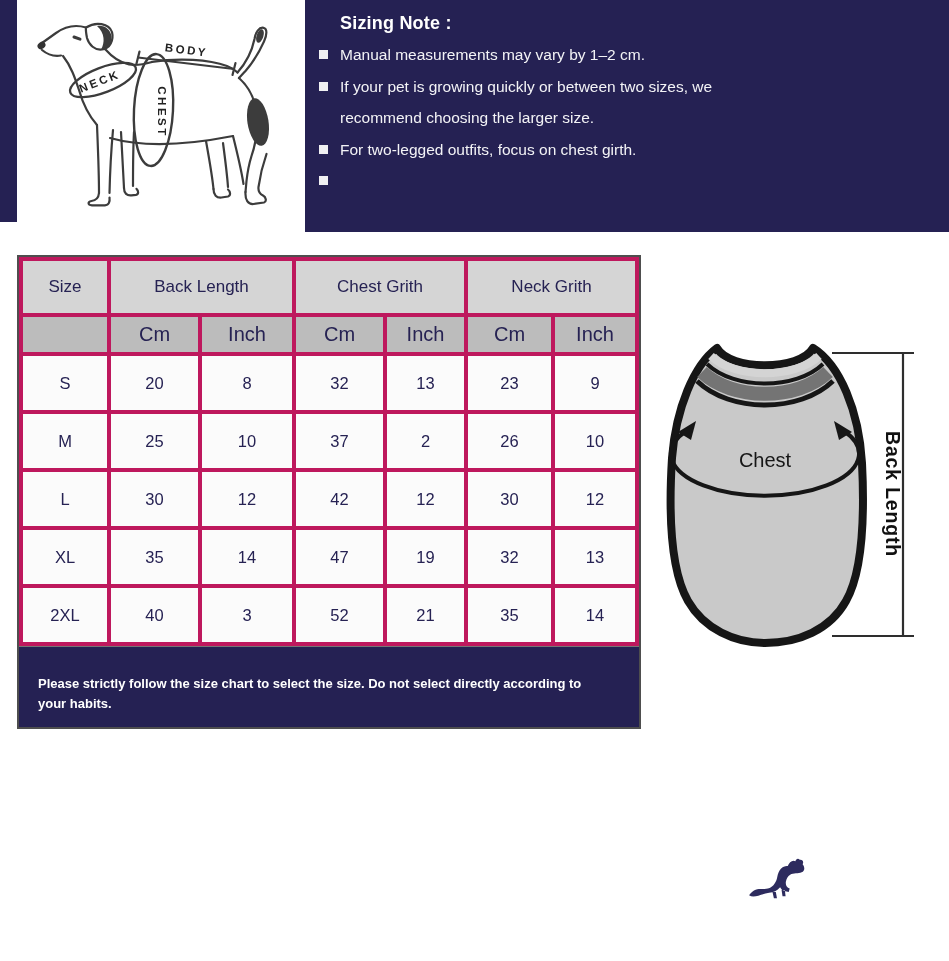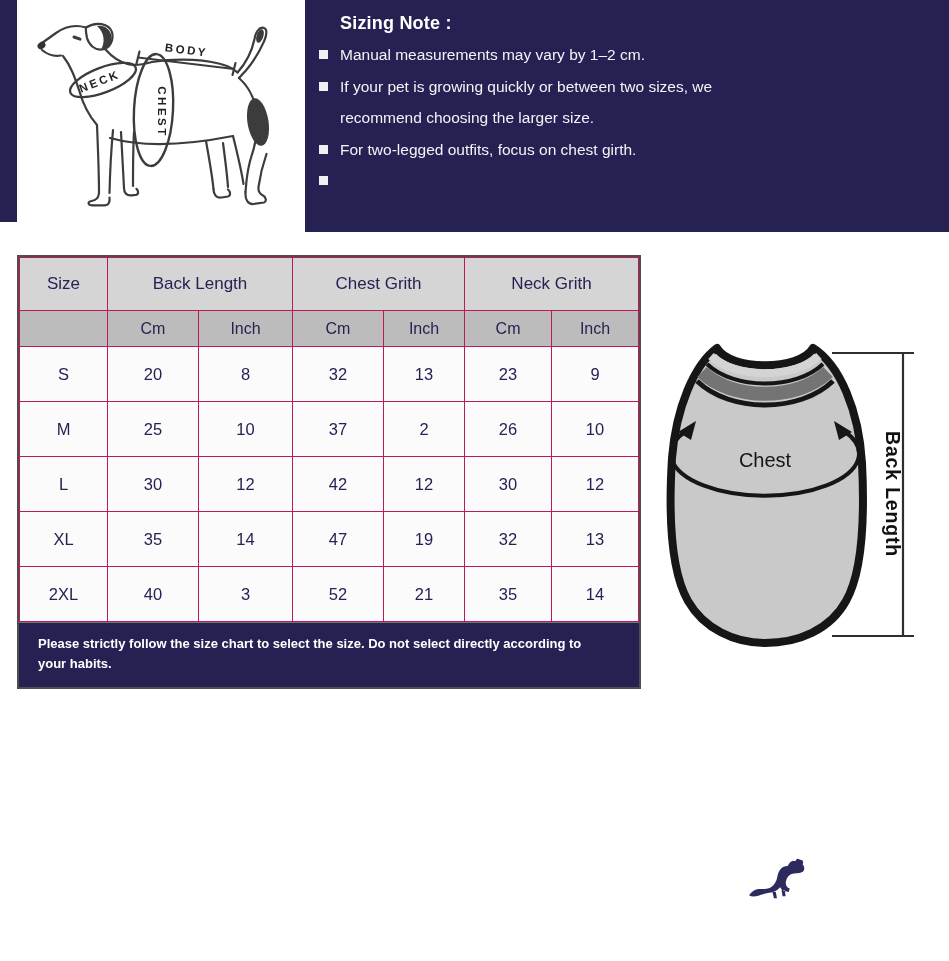--- a/index.html
+++ b/index.html
@@ -18,27 +18,27 @@
               color:#f3f3f6;box-sizing:border-box;padding:13px 28px 0 14px;}
   .note-title{font-size:18px;font-weight:700;letter-spacing:.2px;margin:0 0 5px 21px;color:#ffffff;}
   .note-list{list-style:none;margin:0;padding:0;}
   .note-list li{display:flex;align-items:flex-start;line-height:31.5px;font-size:15.5px;font-weight:500;}
   .bullet-sq{flex:none;width:9px;height:9px;background:#f0f0f2;margin:11px 12px 0 0;}
   .bullet-text{white-space:pre-line;}
 
   
   .table-wrap{position:absolute;left:17px;top:255px;width:620px;border:2px solid #4e4e4e;background:#fbfbfb;}
   table.size-table{width:100%;border-collapse:collapse;table-layout:fixed;}
-  .size-table th,.size-table td{border:1px solid #be185d;text-align:center;color:#262253;
+  .size-table th,.size-table td{border:4px solid #be185d;text-align:center;color:#262253;
       font-family:"Liberation Sans",sans-serif;}
   .size-table thead tr.main th{height:50px;background:#d5d5d5;font-size:17px;font-weight:500;}
-  .size-table thead tr.units th{height:33px;background:#bcbcbc;font-size:16px;font-weight:500;}
+  .size-table thead tr.units th{height:33px;background:#bcbcbc;font-size:20px;font-weight:500;}
   .size-table tbody td{height:52px;background:#fbfbfb;font-size:16.5px;font-weight:500;}
   .t-footer{background:#252153;color:#ffffff;font-size:13px;font-weight:700;line-height:1.55;
-            padding:11px 14px 13px 19px;white-space:pre-line;border-top:1px solid #767676;}
+            padding:27px 14px 13px 19px;white-space:pre-line;border-top:1px solid #767676;}
 
   
   .garment-diagram{position:absolute;left:650px;top:333px;width:300px;height:325px;}
   .garment-diagram svg{display:block;width:100%;height:100%;}
 
   
   .logo{position:absolute;left:733px;top:855px;width:212px;height:100px;}
   .logo-dog{position:absolute;left:14px;top:2px;width:72px;height:44px;}
   .logo-text{position:absolute;left:0;top:38px;font-size:40px;font-weight:700;color:#2d2b5e;
              letter-spacing:-1px;white-space:nowrap;}

